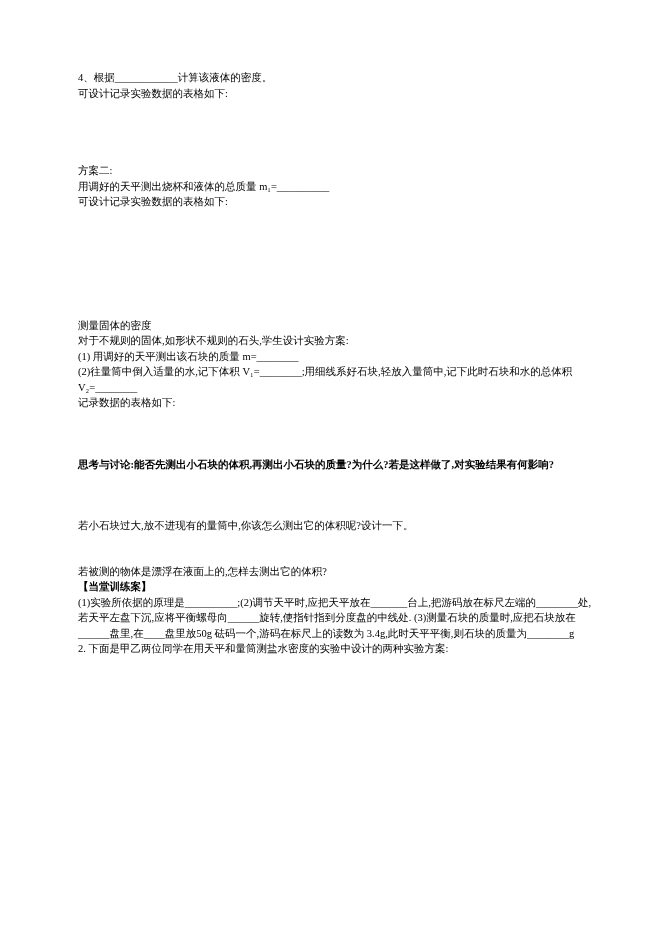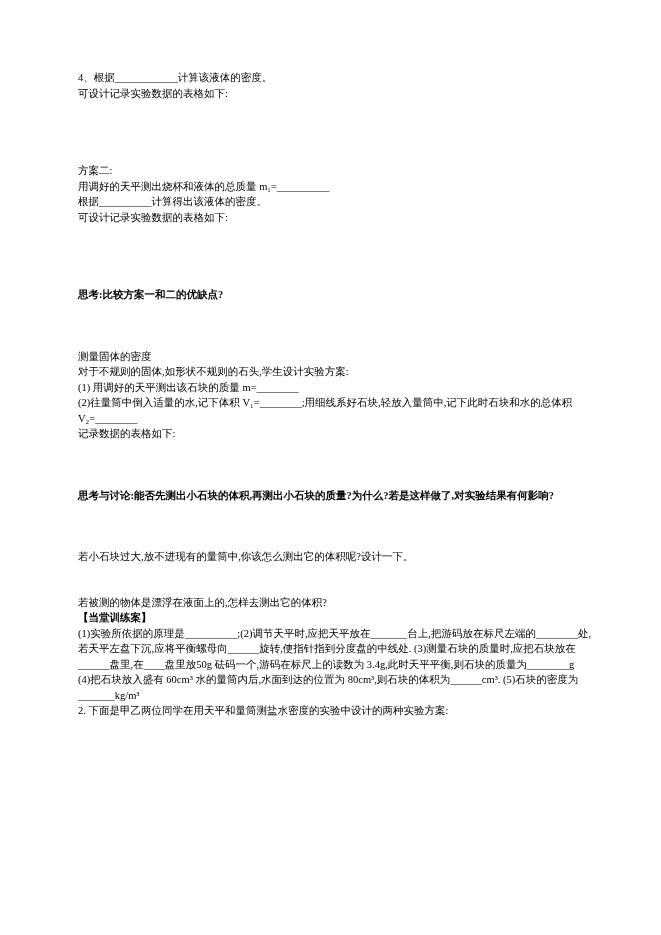--- a/index.html
+++ b/index.html
@@ -48,29 +48,25 @@
     <div class="block">
       <p>4、根据____________计算该液体的密度。</p>
       <p>可设计记录实验数据的表格如下:</p>
     </div>
 
     <div class="spacer-lg"></div>
 
     <div class="block">
       <p>方案二:</p>
       <p>用调好的天平测出烧杯和液体的总质量 m₁=__________</p>
-      <p>根据__________计算得出该液体的密度。</p>
       <p>可设计记录实验数据的表格如下:</p>
     </div>
 
     <div class="spacer-lg"></div>
 
-    <div class="block">
-      <p class="bold">思考:比较方案一和二的优缺点?</p>
-    </div>
 
     <div class="spacer-md"></div>
 
     <div class="block">
       <p>测量固体的密度</p>
       <p>对于不规则的固体,如形状不规则的石头,学生设计实验方案:</p>
       <p>(1) 用调好的天平测出该石块的质量 m=________</p>
       <p>(2)往量筒中倒入适量的水,记下体积 V₁=________;用细线系好石块,轻放入量筒中,记下此时石块和水的总体积 V₂=________</p>
       <p>记录数据的表格如下:</p>
     </div>
@@ -89,18 +85,17 @@
 
     <div class="spacer-sm"></div>
 
     <div class="block">
       <p>若被测的物体是漂浮在液面上的,怎样去测出它的体积?</p>
     </div>
 
     <div class="block">
       <p class="bold">【当堂训练案】</p>
       <p>(1)实验所依据的原理是__________;(2)调节天平时,应把天平放在_______台上,把游码放在标尺左端的________处,若天平左盘下沉,应将平衡螺母向______旋转,使指针指到分度盘的中线处. (3)测量石块的质量时,应把石块放在______盘里,在____盘里放50g 砝码一个,游码在标尺上的读数为 3.4g,此时天平平衡,则石块的质量为________g</p>
-      <p>(4)把石块放入盛有 60cm³ 水的量筒内后,水面到达的位置为 80cm³,则石块的体积为______cm³. (5)石块的密度为_______kg/m³</p>
       <p>2. 下面是甲乙两位同学在用天平和量筒测盐水密度的实验中设计的两种实验方案:</p>
     </div>
 
   </div>
 </div>
 
 </body></html>

